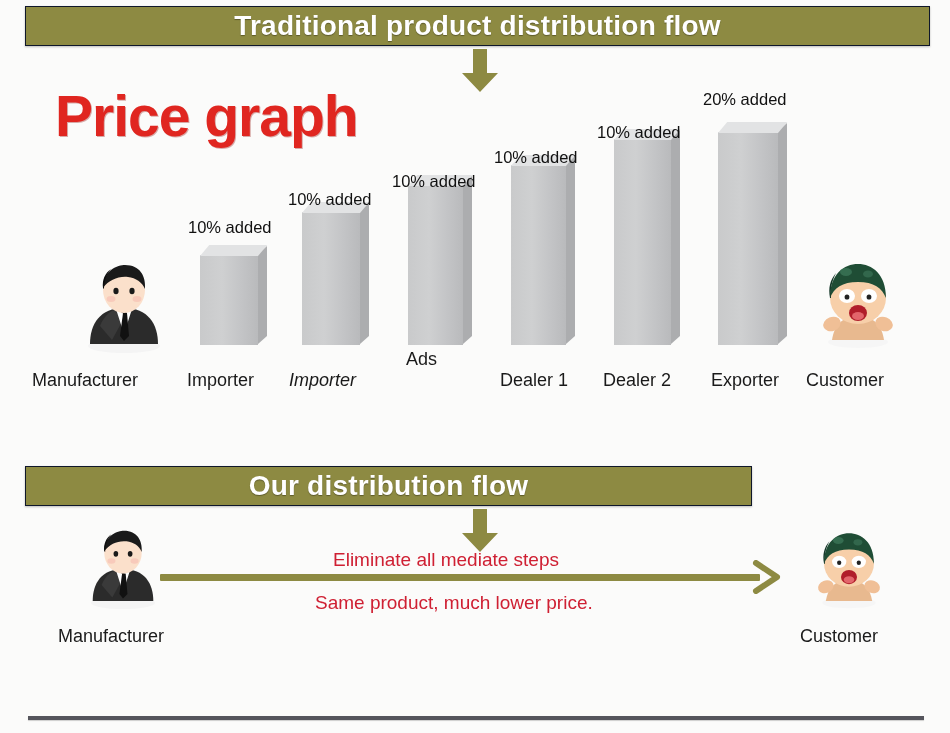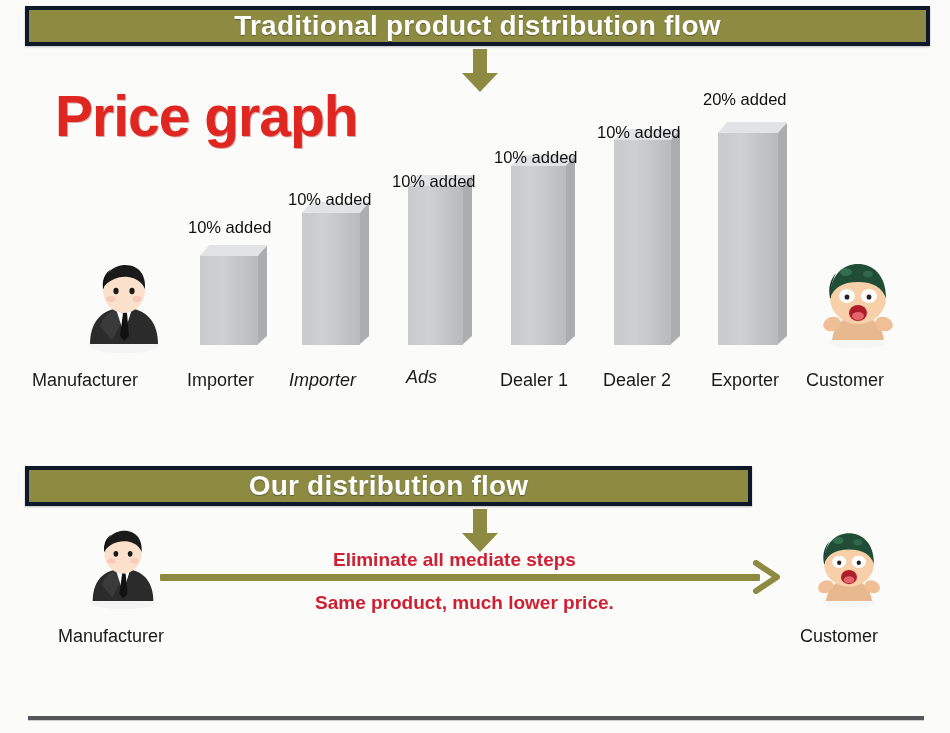--- a/index.html
+++ b/index.html
@@ -15,21 +15,21 @@
     width: 950px;
     height: 733px;
     background: #fbfbfa;
     overflow: hidden;
   }
 
   
   .banner {
     position: absolute;
     background: #8d8a42;
-    border: 4px solid #0f172a;
+    border: 1px solid #0f172a;
     box-sizing: border-box;
     display: flex;
     align-items: center;
     justify-content: center;
     box-shadow: 0 1px 2px rgba(0,0,0,0.25);
   }
   .banner-text {
     color: #ffffff;
     font-weight: bold;
     font-size: 28px;
@@ -128,21 +128,21 @@
   #flow-arrowhead {
     position: absolute;
     left: 752px;
     top: 560px;
     width: 30px;
     height: 34px;
   }
   .flow-text {
     position: absolute;
     font-size: 19px;
-    font-weight: bold;
+    font-weight: normal;
     color: #cf2033;
     white-space: nowrap;
   }
   #flow-text-1 { left: 333px; top: 549px; }
   #flow-text-2 { left: 315px; top: 592px; }
 
   #footer-rule {
     position: absolute;
     left: 28px;
     top: 716px;
@@ -257,21 +257,21 @@
 
       <ellipse cx="20" cy="66" rx="9" ry="7" fill="#f0bf96" transform="rotate(-22 20 66)"></ellipse>
       <ellipse cx="72" cy="66" rx="9" ry="7" fill="#f0bf96" transform="rotate(22 72 66)"></ellipse>
     </svg>
   </div>
 
   <div id="top-categories-layer">
       <div class="cat-label" style="left: 32px; top: 370px; width: 132px;">Manufacturer</div>
       <div class="cat-label" style="left: 187px; top: 370px; width: 88px;">Importer</div>
       <div class="cat-label" style="left: 289px; top: 370px; width: 84px; font-style: italic;">Importer</div>
-      <div class="cat-label" style="left: 406px; top: 367px; width: 60px; font-style: italic;">Ads</div>
+      <div class="cat-label" style="left: 406px; top: 349px; width: 60px;">Ads</div>
       <div class="cat-label" style="left: 500px; top: 370px; width: 82px;">Dealer 1</div>
       <div class="cat-label" style="left: 603px; top: 370px; width: 82px;">Dealer 2</div>
       <div class="cat-label" style="left: 711px; top: 370px; width: 82px;">Exporter</div>
       <div class="cat-label" style="left: 806px; top: 370px; width: 100px;">Customer</div>
     </div>
 
   <div class="banner" id="banner-bottom">
     <span class="banner-text">Our distribution flow</span>
   </div>
 

